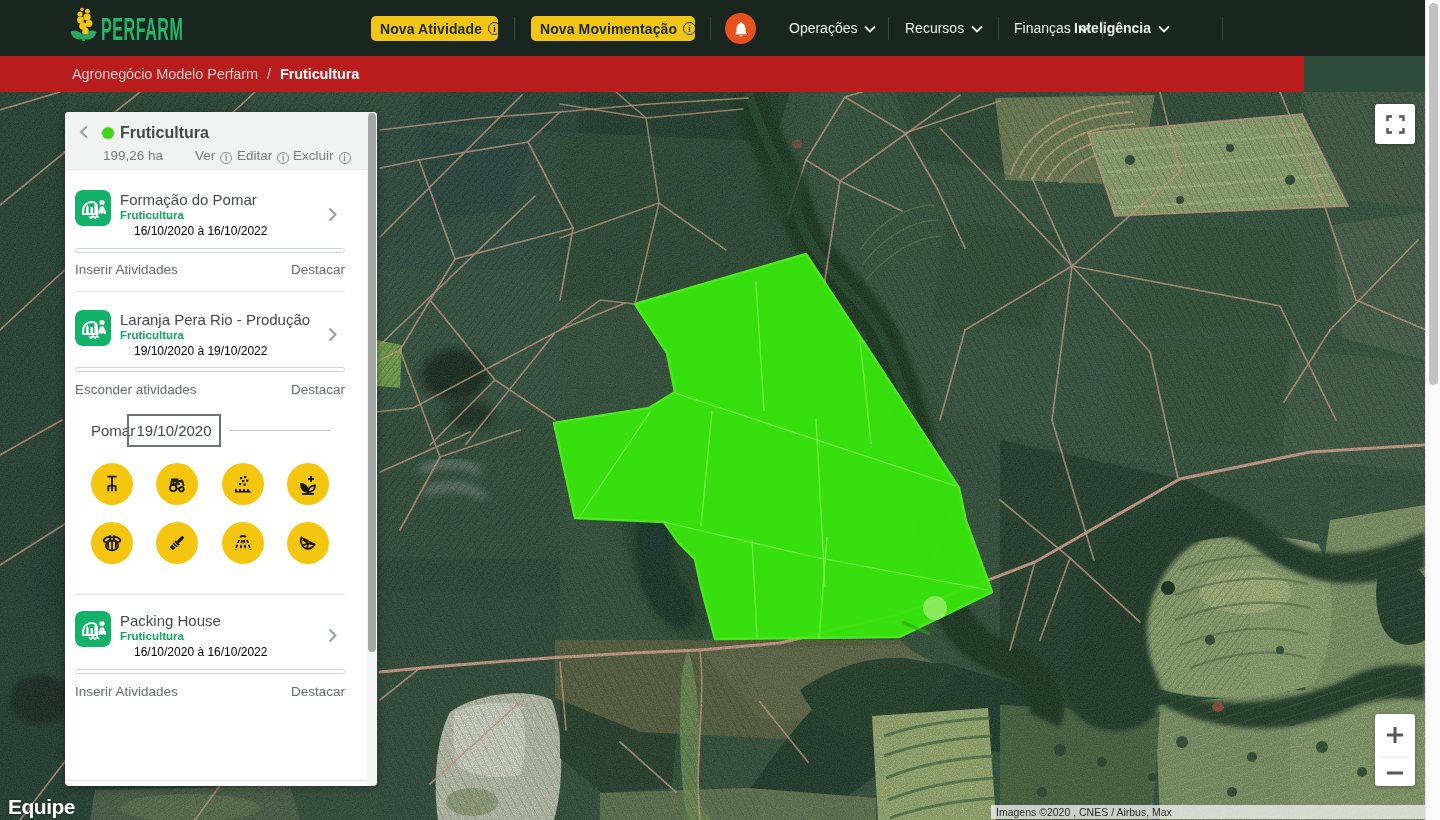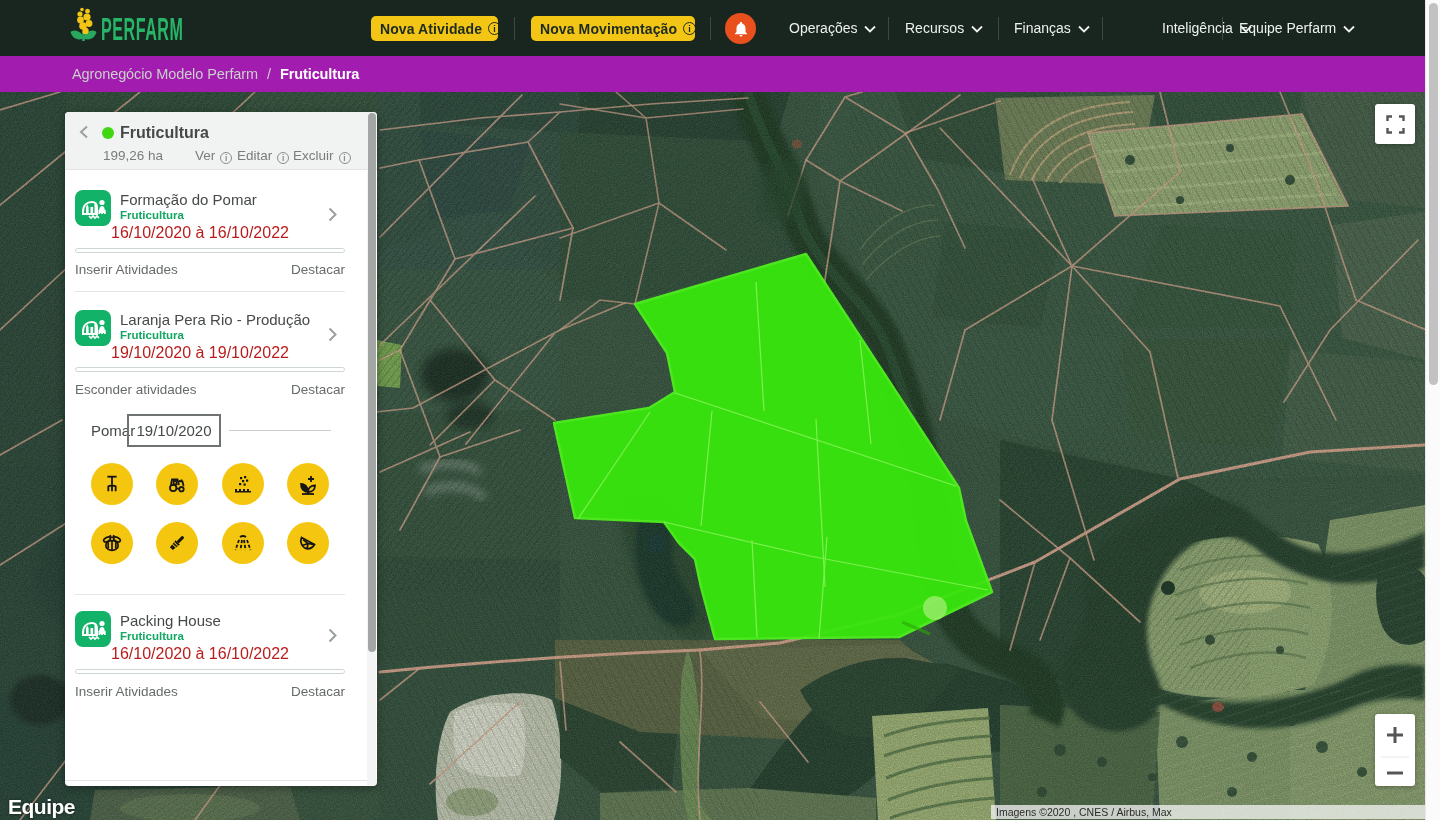--- a/index.html
+++ b/index.html
@@ -14,41 +14,41 @@
           padding:0 9px; letter-spacing:.1px; white-space:nowrap; }
   .info-i { display:inline-flex; flex:none; width:13px; height:13px; border:1.5px solid #1c2b22; border-radius:50%;
             align-items:center; justify-content:center; font-size:9px; font-weight:bold; margin-left:6px; }
   .navdiv { position:absolute; top:17px; width:1px; height:23px; background:#3c4a42; }
   #bell { position:absolute; left:725px; top:13px; width:31px; height:31px; border-radius:50%; background:#e8501d;
           display:flex; align-items:center; justify-content:center; }
   .mitem { position:absolute; top:0; height:56px; display:flex; align-items:center; color:#eef1ef; font-size:14px; }
   .mitem .chev { margin-left:7px; }
 
   
-  #crumb { position:absolute; left:0; top:56px; width:1425px; height:36px; background:#a21caf; z-index:29;
+  #crumb { position:absolute; left:0; top:56px; width:1304px; height:36px; background:#b91c1c; z-index:29;
            display:flex; align-items:center; color:#c9cfcb; font-size:14.5px; letter-spacing:-0.1px; }
   #crumb .sep { margin:0 9px; color:#c9cfcb; }
   #crumb b { color:#ffffff; font-weight:bold; }
 
   
   #map { position:absolute; left:0; top:92px; width:1440px; height:728px; z-index:1; }
 
   
   #panel { position:absolute; left:65px; top:112px; width:312px; height:674px; background:#ffffff;
            border-radius:4px; box-shadow:0 2px 10px rgba(0,0,0,.35); z-index:20; }
   #phead { position:absolute; left:0; top:0; width:100%; height:58px; background:#f1f3f2;
            border-bottom:1px solid #e3e5e4; border-radius:4px 4px 0 0; }
   .gray { color:#787d7a; }
   .small-i { display:inline-flex; width:12px; height:12px; border:1.3px solid #8a8f8c; border-radius:50%;
              align-items:center; justify-content:center; font-size:8.5px; font-weight:bold; color:#8a8f8c;
              margin-left:5px; vertical-align:-1px; }
   .card-icon { position:absolute; left:10px; width:36px; height:36px; background:#12b269; border-radius:8px; }
   .ctitle { position:absolute; left:55px; font-size:15px; color:#454a47; }
   .cfruit { position:absolute; left:55px; font-size:11.5px; font-weight:bold; color:#12a862; }
-  .cdate  { position:absolute; left:46px; font-size:16px; color:#b91c1c; }
+  .cdate  { position:absolute; left:69px; font-size:12px; color:#000000; }
   .cchev  { position:absolute; right:40px; color:#9aa09c; }
   .pbar { position:absolute; left:10px; width:270px; height:5px; border:1px solid #cdd6d0; border-radius:3px; background:#fff; }
   .plink { position:absolute; font-size:13.5px; color:#666b68; }
   .pdiv { position:absolute; left:10px; width:270px; height:1px; background:#e4e6e5; }
   .ycirc { position:absolute; width:42px; height:42px; border-radius:50%; background:#f5c60f;
            display:flex; align-items:center; justify-content:center; }
   #addbtn { position:absolute; left:10px; top:619px; width:270px; height:32px; background:#10b865; border-radius:6px;
             color:#fff; font-size:15px; font-weight:bold; display:flex; align-items:center; padding:0 12px; }
   #pscroll { position:absolute; right:1px; top:59px; width:9px; height:614px; background:#f4f4f4; }
   #pthumb { position:absolute; right:1px; top:1px; width:8px; height:539px; background:#a3a6a4; border-radius:4px; }
@@ -366,27 +366,24 @@
           </svg></span></div>
     <div class="navdiv" style="left:888px;"></div>
     <div class="mitem" style="left:905px;">Recursos<span class="chev"><svg width="12" height="8" viewBox="0 0 12 8">
             <path d="M1 1.5 L6 6.5 L11 1.5" stroke="#eef1ef" stroke-width="1.8" fill="none"></path>
           </svg></span></div>
     <div class="navdiv" style="left:998px;"></div>
     <div class="mitem" style="left:1014px;">Finanças<span class="chev"><svg width="12" height="8" viewBox="0 0 12 8">
             <path d="M1 1.5 L6 6.5 L11 1.5" stroke="#eef1ef" stroke-width="1.8" fill="none"></path>
           </svg></span></div>
     <div class="navdiv" style="left:1102px;"></div>
-    <div class="mitem" style="left:1162px;">Inteligência<span class="chev"><svg width="12" height="8" viewBox="0 0 12 8">
+    <div class="mitem" style="left:1074px;font-weight:bold;">Inteligência<span class="chev"><svg width="12" height="8" viewBox="0 0 12 8">
             <path d="M1 1.5 L6 6.5 L11 1.5" stroke="#eef1ef" stroke-width="1.8" fill="none"></path>
           </svg></span></div>
     <div class="navdiv" style="left:1222px;"></div>
-    <div class="mitem" style="left:1239px;">Equipe Perfarm<span class="chev"><svg width="12" height="8" viewBox="0 0 12 8">
-            <path d="M1 1.5 L6 6.5 L11 1.5" stroke="#eef1ef" stroke-width="1.8" fill="none"></path>
-          </svg></span></div>
   </div>
 
   <div id="crumb">
       <span style="margin-left:72px;">Agronegócio Modelo Perfarm</span>
       <span class="sep">/</span>
       <b>Fruticultura</b>
     </div>
 
   <div id="panel">
     <div id="phead">

